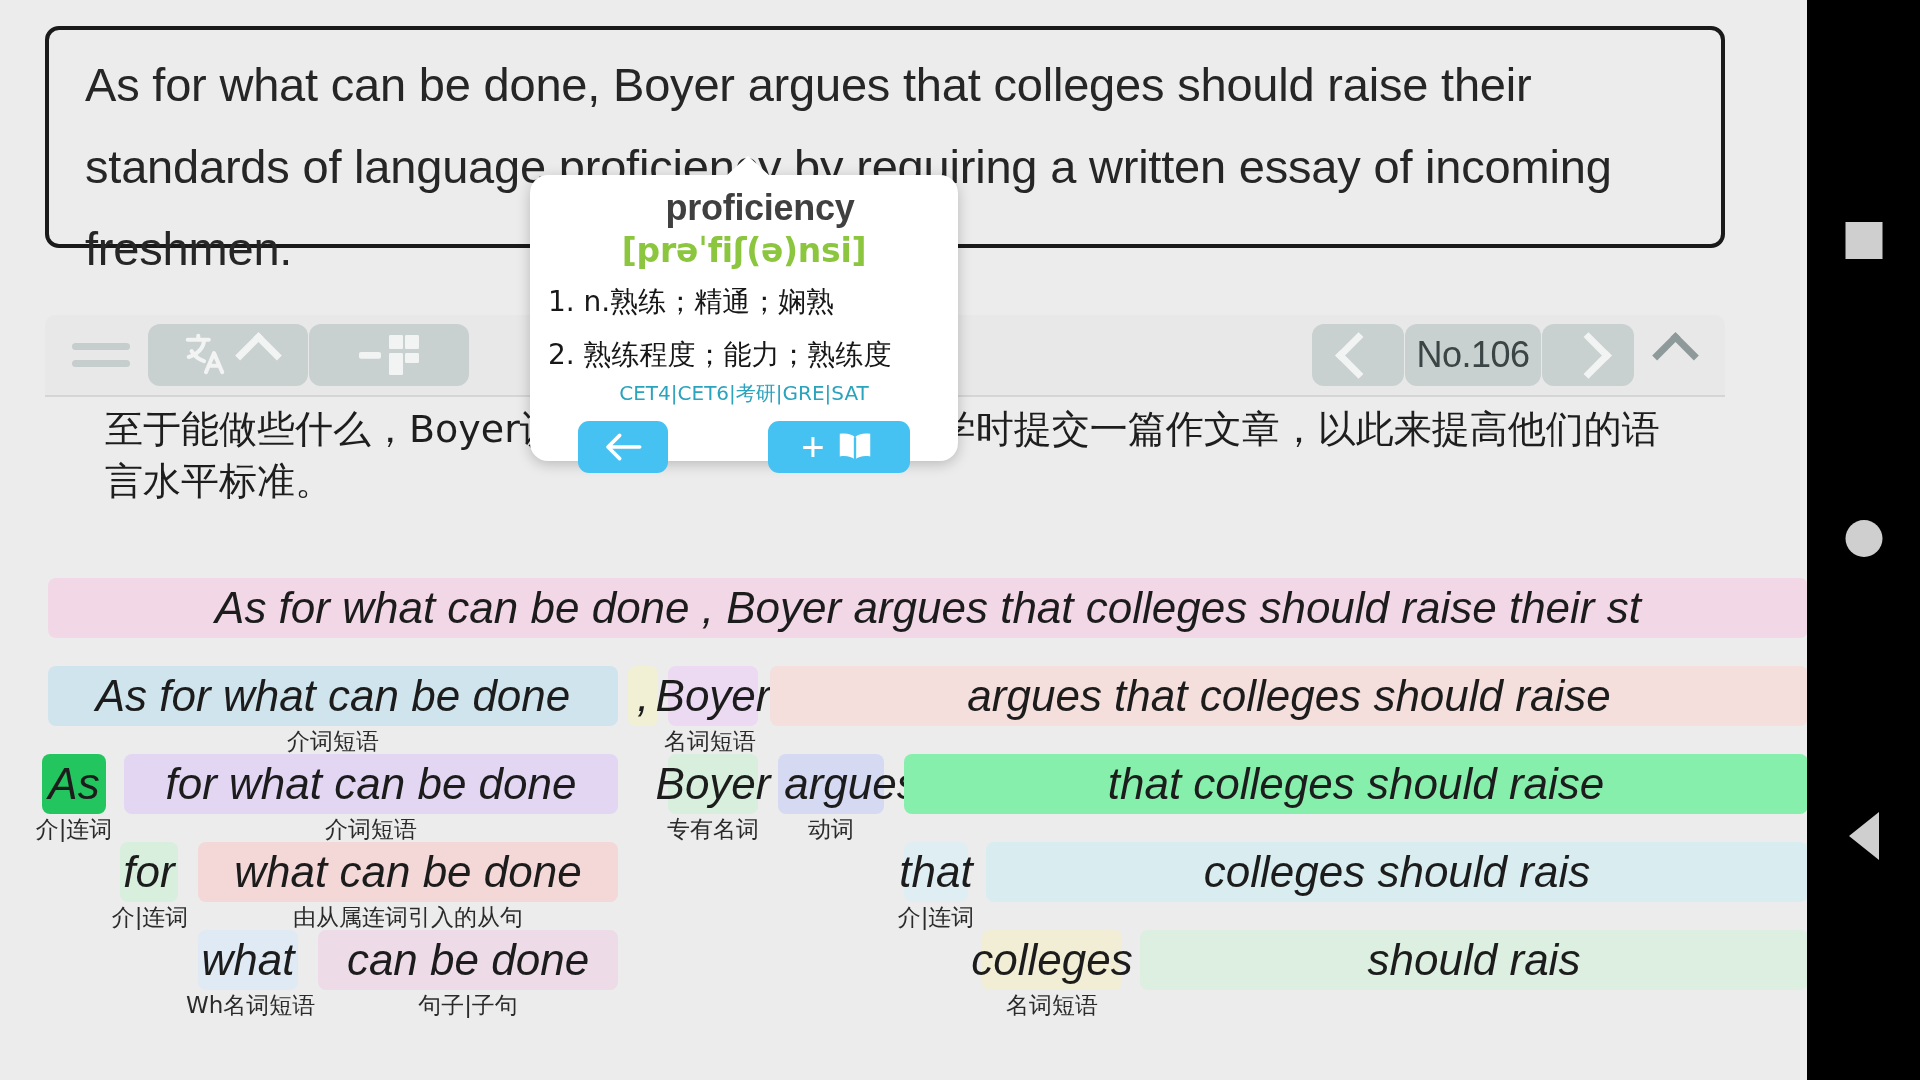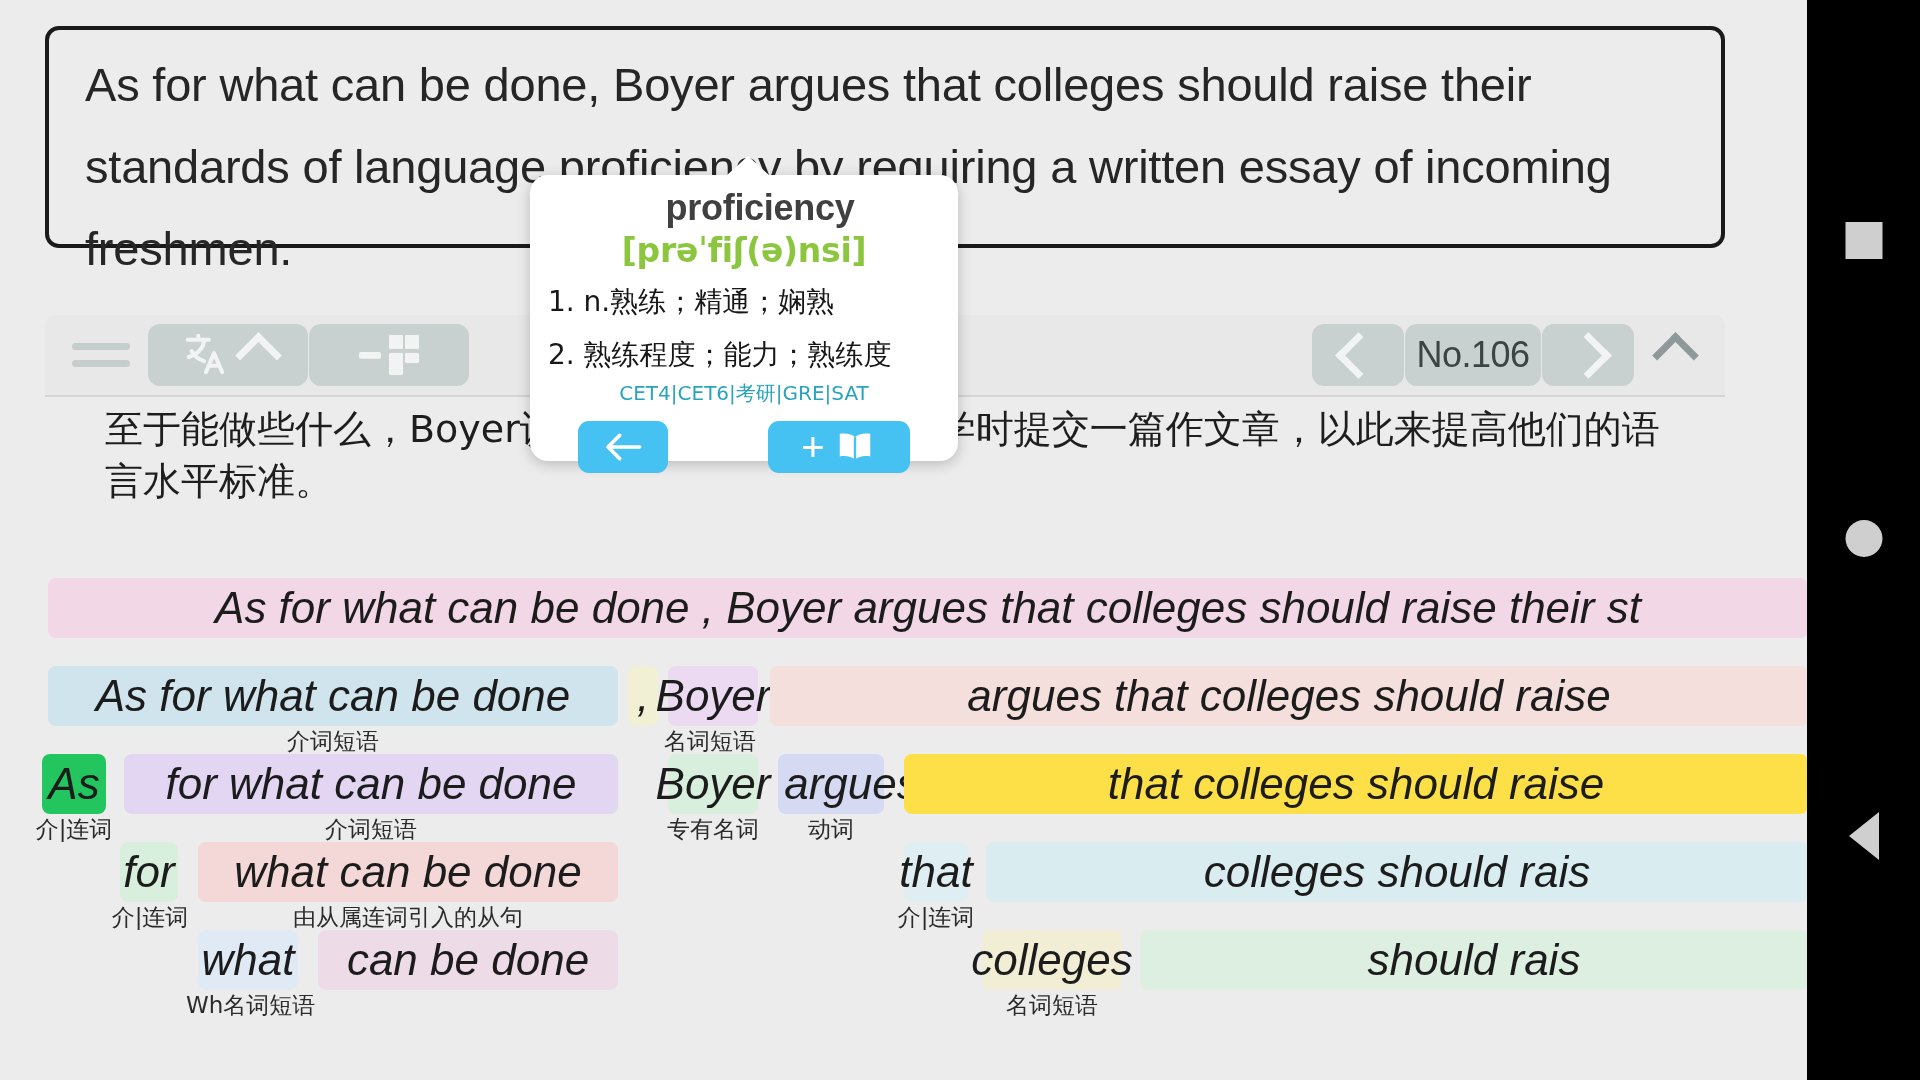--- a/index.html
+++ b/index.html
@@ -218,21 +218,21 @@
             <div class="lbl" style="left: 48px; width: 570px;">介词短语</div>
             <div class="lbl" style="left: 610px; width: 200px;">名词短语</div>
           </div>
         </div>
         <div class="tree-row">
           <div class="chips">
             <div class="chip" style="left: 42px; width: 64px; background: #22c55e; justify-content: center;">As</div>
             <div class="chip" style="left: 124px; width: 494px; background: rgb(226, 214, 243); justify-content: center;">for what can be done</div>
             <div class="chip" style="left: 668px; width: 90px; background: rgb(215, 239, 220); justify-content: center;">Boyer</div>
             <div class="chip" style="left: 778px; width: 106px; background: rgb(214, 217, 242); justify-content: center; padding-left: 41px;">argues</div>
-            <div class="chip" style="left: 904px; width: 904px; background: #fde047; justify-content: center;">that colleges should raise</div>
+            <div class="chip" style="left: 904px; width: 904px; background: #86efac; justify-content: center;">that colleges should raise</div>
           </div>
           <div class="labels">
             <div class="lbl" style="left: 26px; width: 96px;">介|连词</div>
             <div class="lbl" style="left: 124px; width: 494px;">介词短语</div>
             <div class="lbl" style="left: 660px; width: 106px;">专有名词</div>
             <div class="lbl" style="left: 778px; width: 106px;">动词</div>
           </div>
         </div>
         <div class="tree-row">
           <div class="chips">
@@ -249,20 +249,21 @@
         </div>
         <div class="tree-row">
           <div class="chips">
             <div class="chip" style="left: 198px; width: 100px; background: rgb(223, 234, 244); justify-content: center;">what</div>
             <div class="chip" style="left: 318px; width: 300px; background: rgb(238, 219, 232); justify-content: center;">can be done</div>
             <div class="chip" style="left: 982px; width: 140px; background: rgb(242, 238, 213); justify-content: center;">colleges</div>
             <div class="chip" style="left: 1140px; width: 668px; background: rgb(220, 239, 224); justify-content: center;">should rais</div>
           </div>
           <div class="labels">
             <div class="lbl" style="left: 186px; width: 124px;">Wh名词短语</div>
+            <div class="lbl" style="left: 318px; width: 300px;">句子|子句</div>
             <div class="lbl" style="left: 982px; width: 140px;">名词短语</div>
           </div>
         </div>
       </div>
 
   </div>
 
   <div class="popup">
     <div class="popup-arrow"></div>
     <div class="pp-word">proficiency</div>

